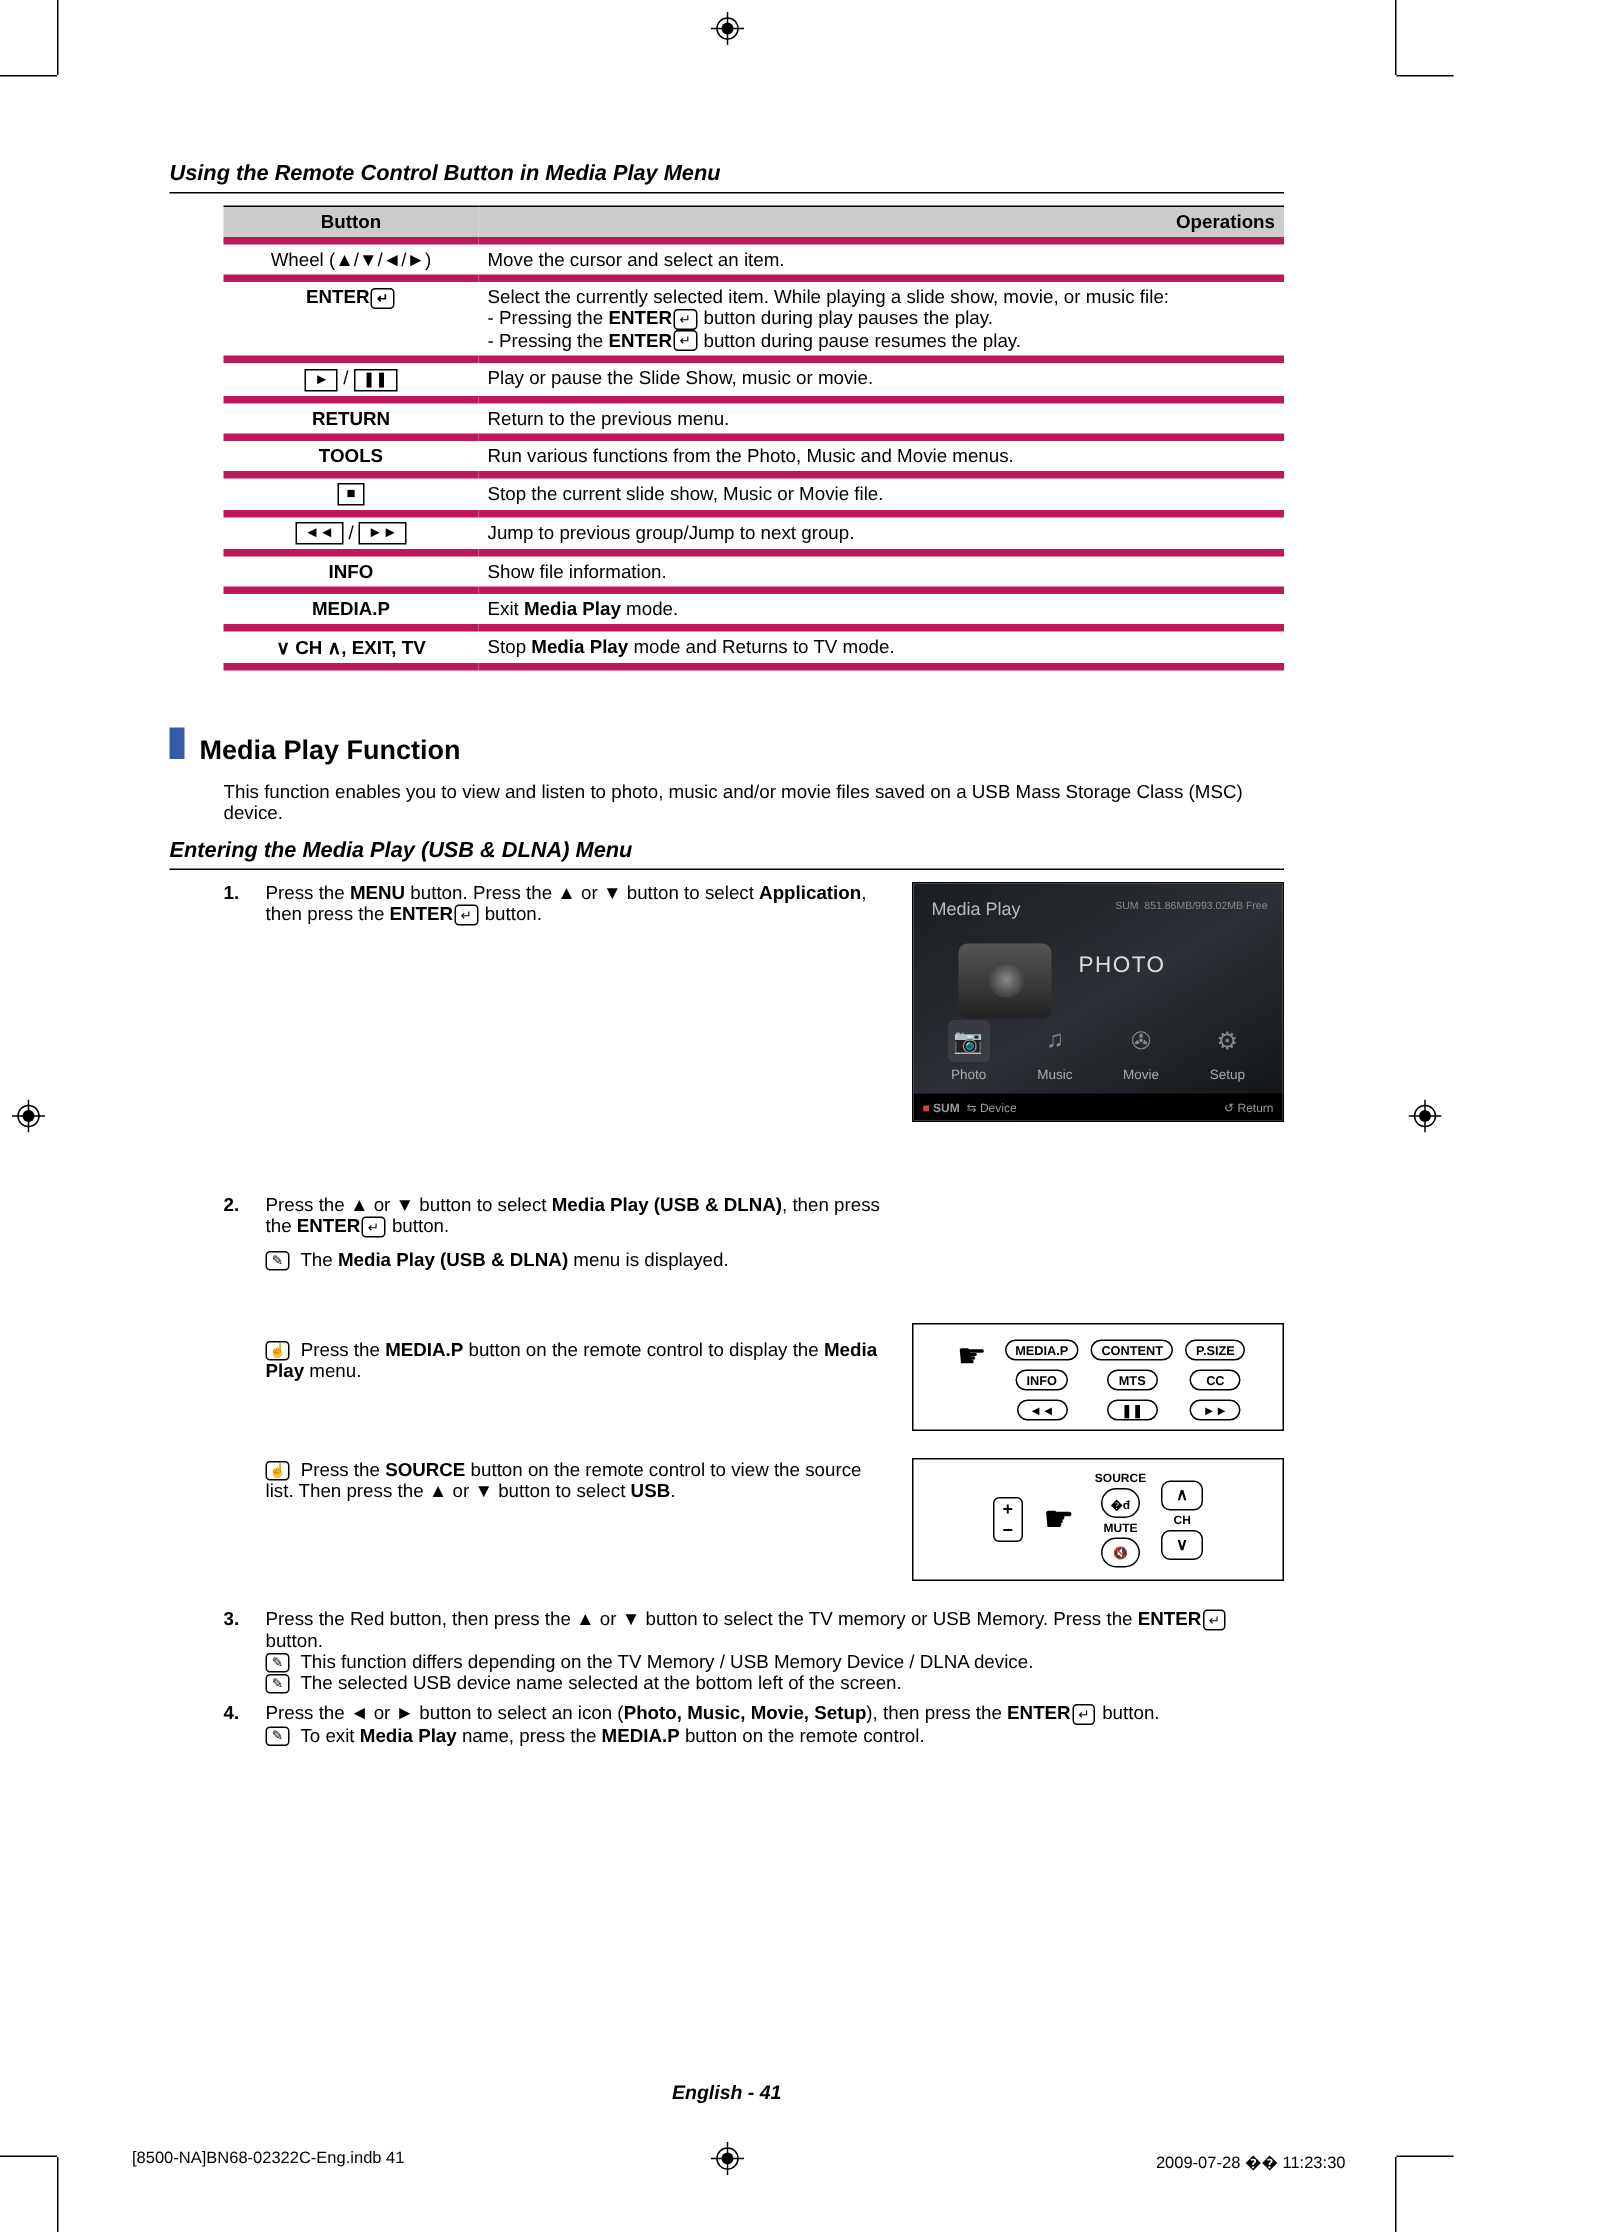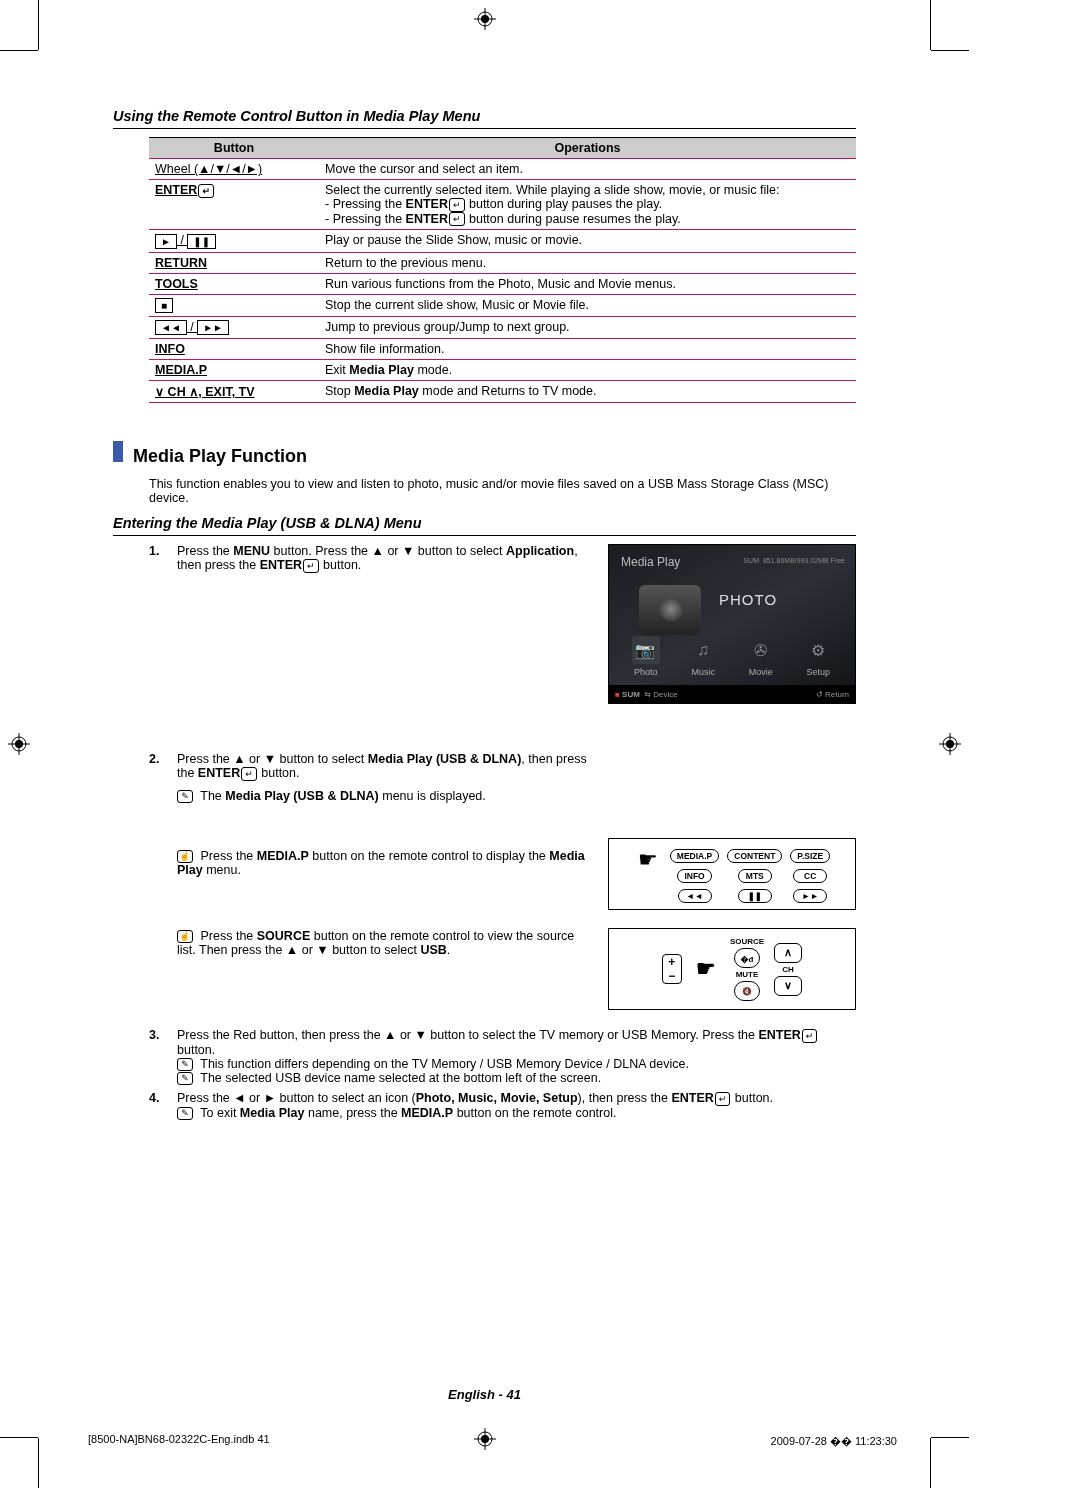--- a/index.html
+++ b/index.html
@@ -73,34 +73,34 @@
 
   .ops-table {
     border-collapse: collapse;
     width: 100%;
     font-size: 12.5px;
     margin: 0 0 0 36px;
     width: calc(100% - 36px);
   }
   .ops-table th, .ops-table td {
     border-top: 1px solid #000;
-    border-bottom: 1px solid #be185d;
+    border-bottom: 5px solid #be185d;
     padding: 3px 6px;
     text-align: left;
     vertical-align: top;
   }
   .ops-table th {
     background: #ccc;
     font-weight: bold;
     text-align: center;
   }
   .ops-table td.btn-col {
     width: 170px;
-    font-weight: bold;
-    text-decoration: underline;
+    text-align: center;
+    font-weight: bold;
   }
   .note-icon, .tip-icon {
     display: inline-block;
     width: 16px;
     height: 13px;
     border: 1px solid #000;
     border-radius: 3px;
     font-size: 9px;
     text-align: center;
     line-height: 11px;
@@ -277,21 +277,21 @@
   </div>
 
   <div class="content">
 
     <h3 class="uline">Using the Remote Control Button in Media Play Menu</h3>
 
     <table class="ops-table">
       <tbody>
           <tr>
         <th>Button</th>
-        <th style="text-align:center">Operations</th>
+        <th style="text-align:right">Operations</th>
       </tr>
       <tr>
             <td class="btn-col" style="font-weight:normal">Wheel (▲/▼/◄/►)</td>
           <td>Move the cursor and select an item.</td>
           </tr>
       <tr>
         <td class="btn-col"><span>ENTER</span><span class="enter-icon">↵</span></td>
         <td>
           Select the currently selected item. While playing a slide show, movie, or music file:<br>
           - Pressing the <b>ENTER</b><span class="enter-icon">↵</span> button during play pauses the play.<br>

